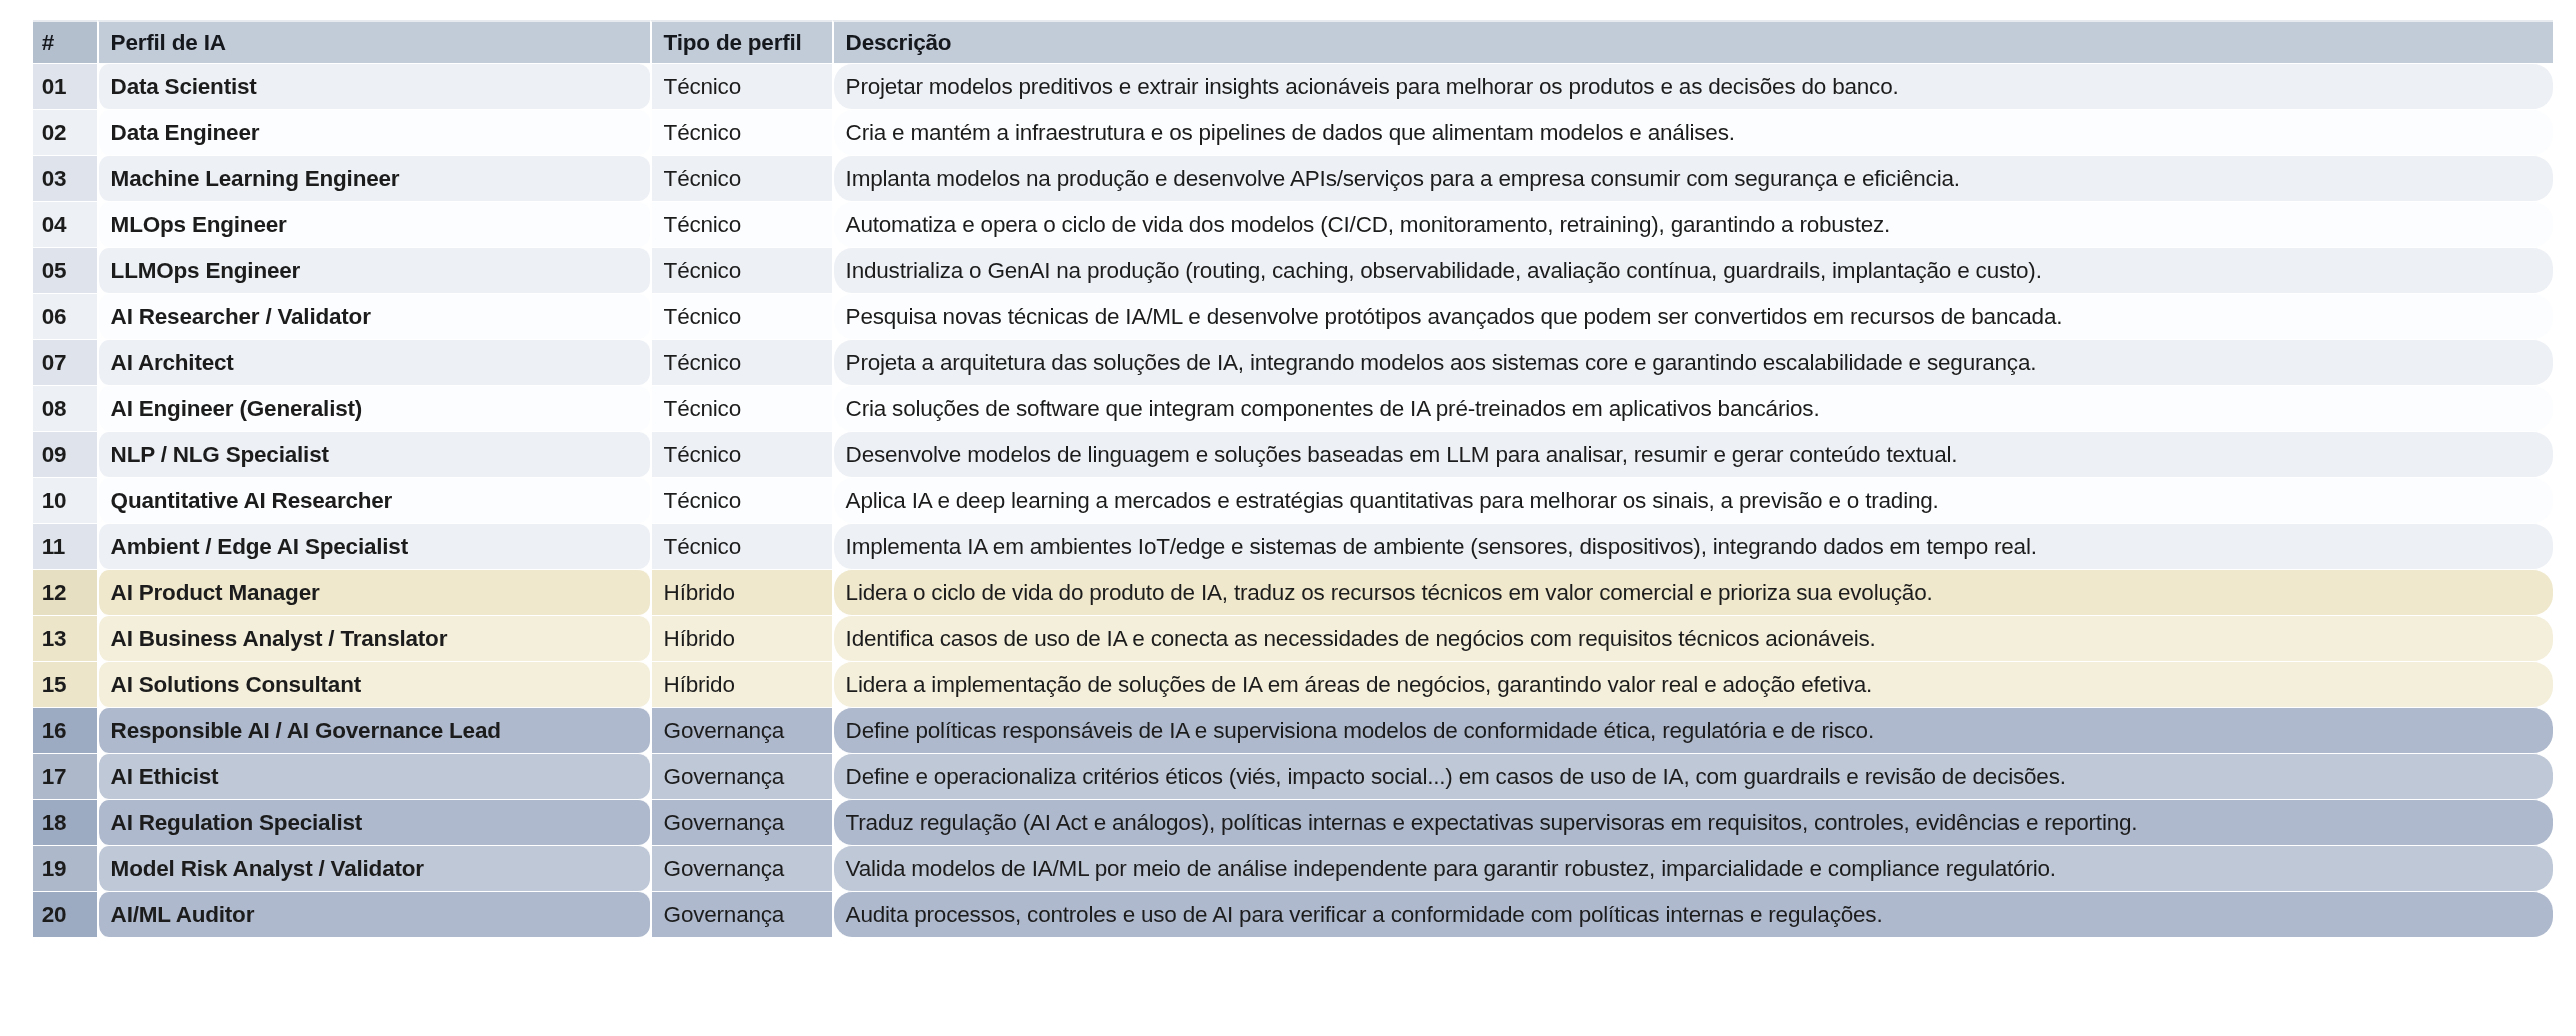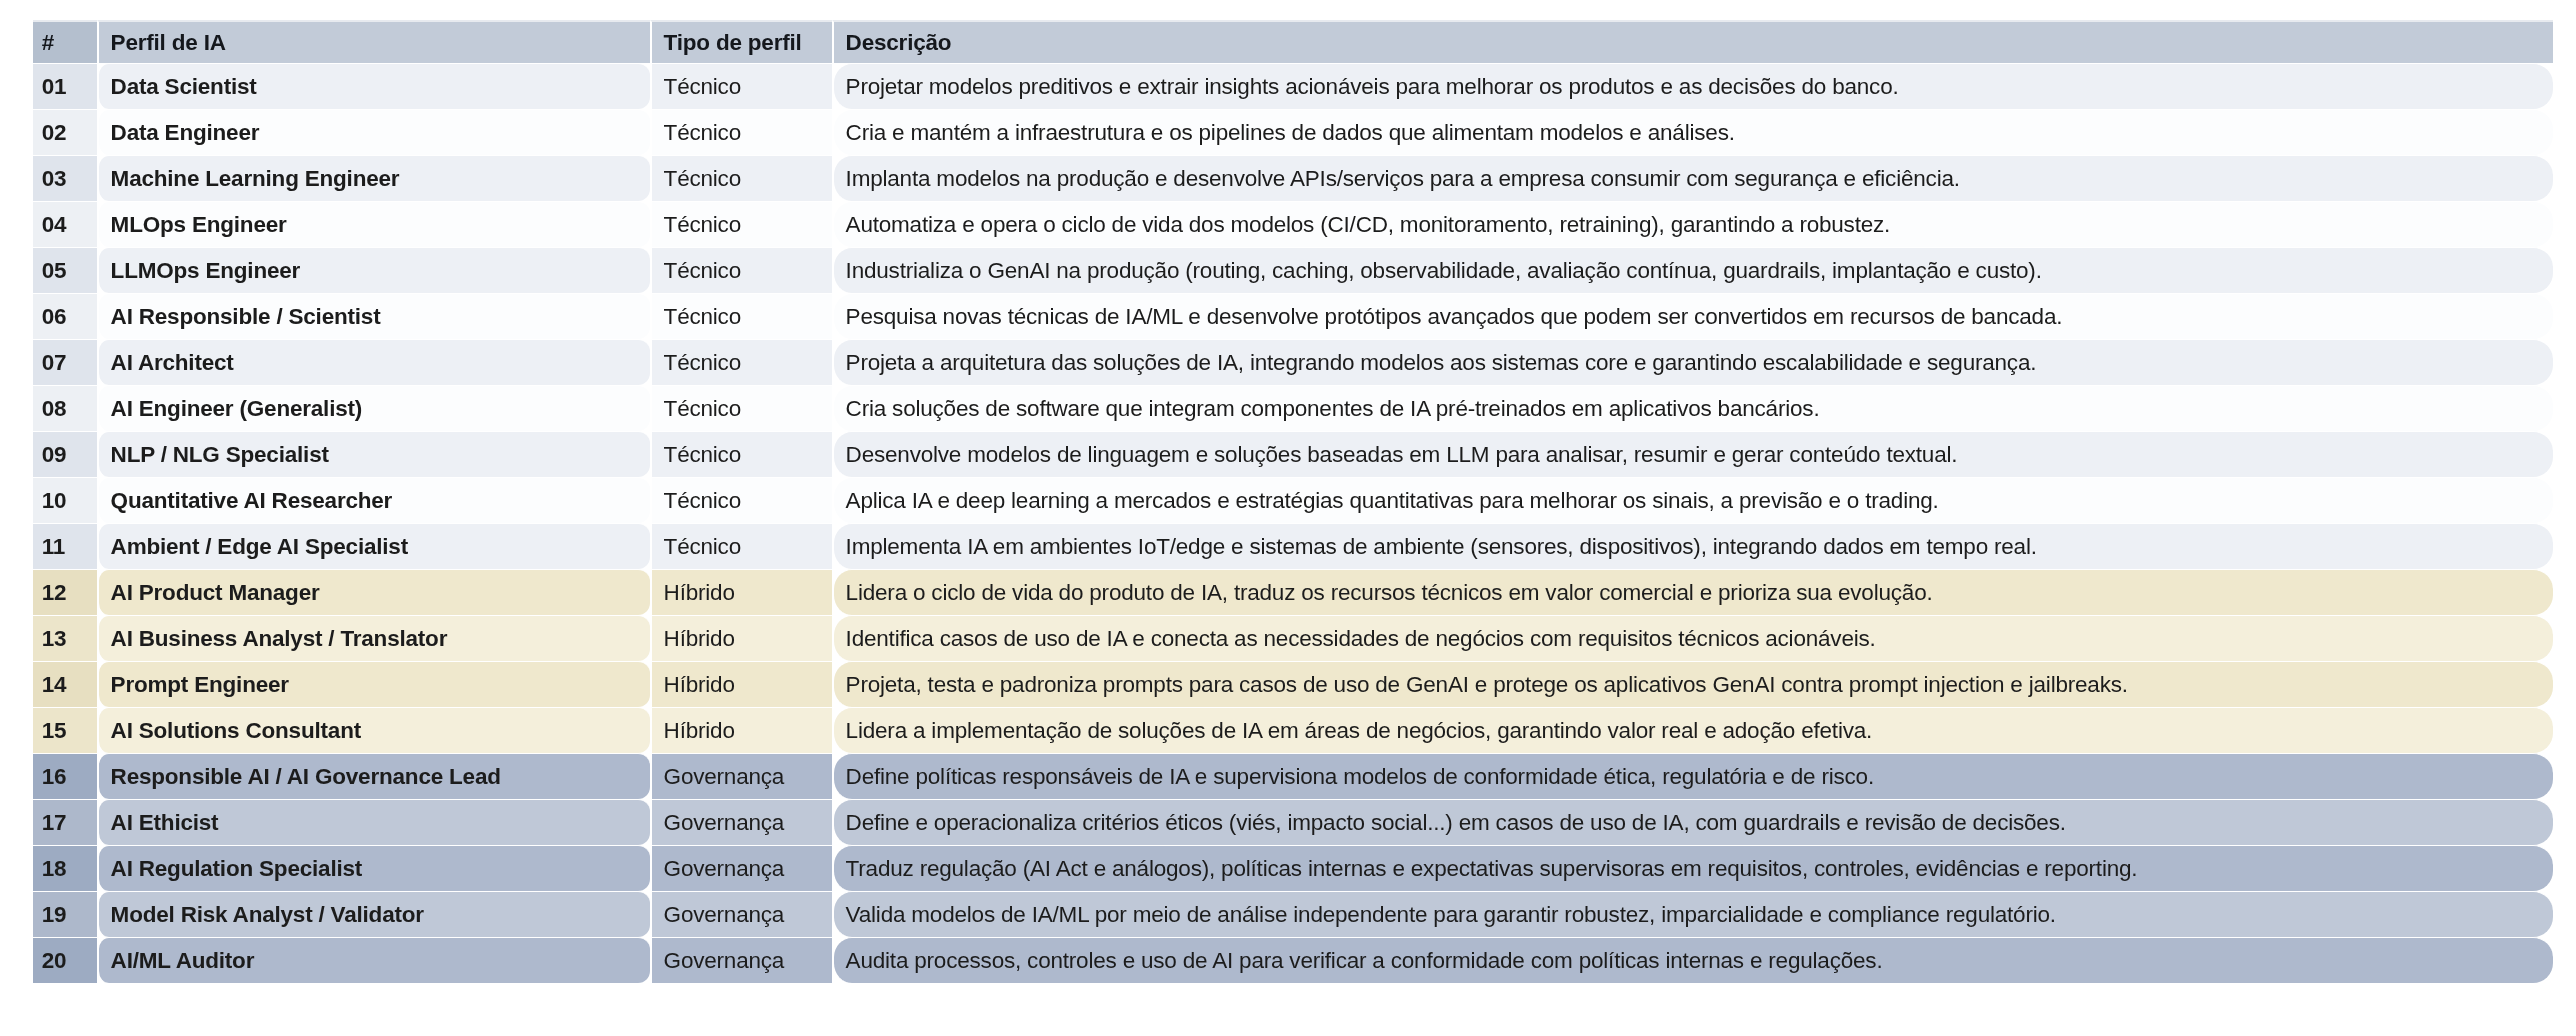--- a/index.html
+++ b/index.html
@@ -115,21 +115,21 @@
     <td class="desc">Automatiza e opera o ciclo de vida dos modelos (CI/CD, monitoramento, retraining), garantindo a robustez.</td>
   </tr>
         <tr class="g-tecnico shade-a">
     <td class="num">05</td>
     <td class="name">LLMOps Engineer</td>
     <td class="type">Técnico</td>
     <td class="desc">Industrializa o GenAI na produção (routing, caching, observabilidade, avaliação contínua, guardrails, implantação e custo).</td>
   </tr>
         <tr class="g-tecnico shade-b">
     <td class="num">06</td>
-    <td class="name">AI Responsible / Scientist</td>
+    <td class="name">AI Researcher / Validator</td>
     <td class="type">Técnico</td>
     <td class="desc">Pesquisa novas técnicas de IA/ML e desenvolve protótipos avançados que podem ser convertidos em recursos de bancada.</td>
   </tr>
         <tr class="g-tecnico shade-a">
     <td class="num">07</td>
     <td class="name">AI Architect</td>
     <td class="type">Técnico</td>
     <td class="desc">Projeta a arquitetura das soluções de IA, integrando modelos aos sistemas core e garantindo escalabilidade e segurança.</td>
   </tr>
         <tr class="g-tecnico shade-b">
@@ -161,26 +161,20 @@
     <td class="name">AI Product Manager</td>
     <td class="type">Híbrido</td>
     <td class="desc">Lidera o ciclo de vida do produto de IA, traduz os recursos técnicos em valor comercial e prioriza sua evolução.</td>
   </tr>
         <tr class="g-hibrido shade-b">
     <td class="num">13</td>
     <td class="name">AI Business Analyst / Translator</td>
     <td class="type">Híbrido</td>
     <td class="desc">Identifica casos de uso de IA e conecta as necessidades de negócios com requisitos técnicos acionáveis.</td>
   </tr>
-        <tr class="g-hibrido shade-a">
-    <td class="num">14</td>
-    <td class="name">Prompt Engineer</td>
-    <td class="type">Híbrido</td>
-    <td class="desc">Projeta, testa e padroniza prompts para casos de uso de GenAI e protege os aplicativos GenAI contra prompt injection e jailbreaks.</td>
-  </tr>
         <tr class="g-hibrido shade-b">
     <td class="num">15</td>
     <td class="name">AI Solutions Consultant</td>
     <td class="type">Híbrido</td>
     <td class="desc">Lidera a implementação de soluções de IA em áreas de negócios, garantindo valor real e adoção efetiva.</td>
   </tr>
         <tr class="g-governanca shade-a">
     <td class="num">16</td>
     <td class="name">Responsible AI / AI Governance Lead</td>
     <td class="type">Governança</td>

